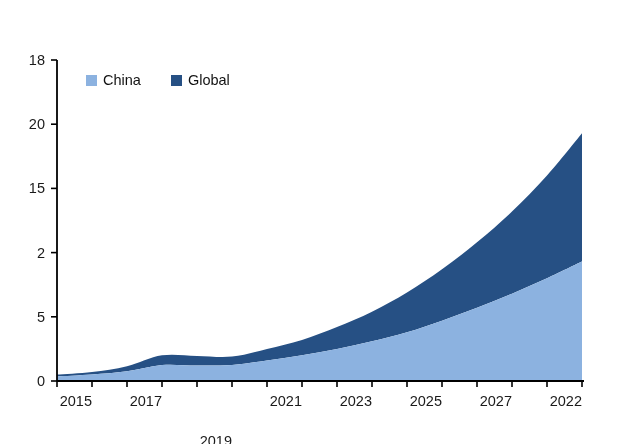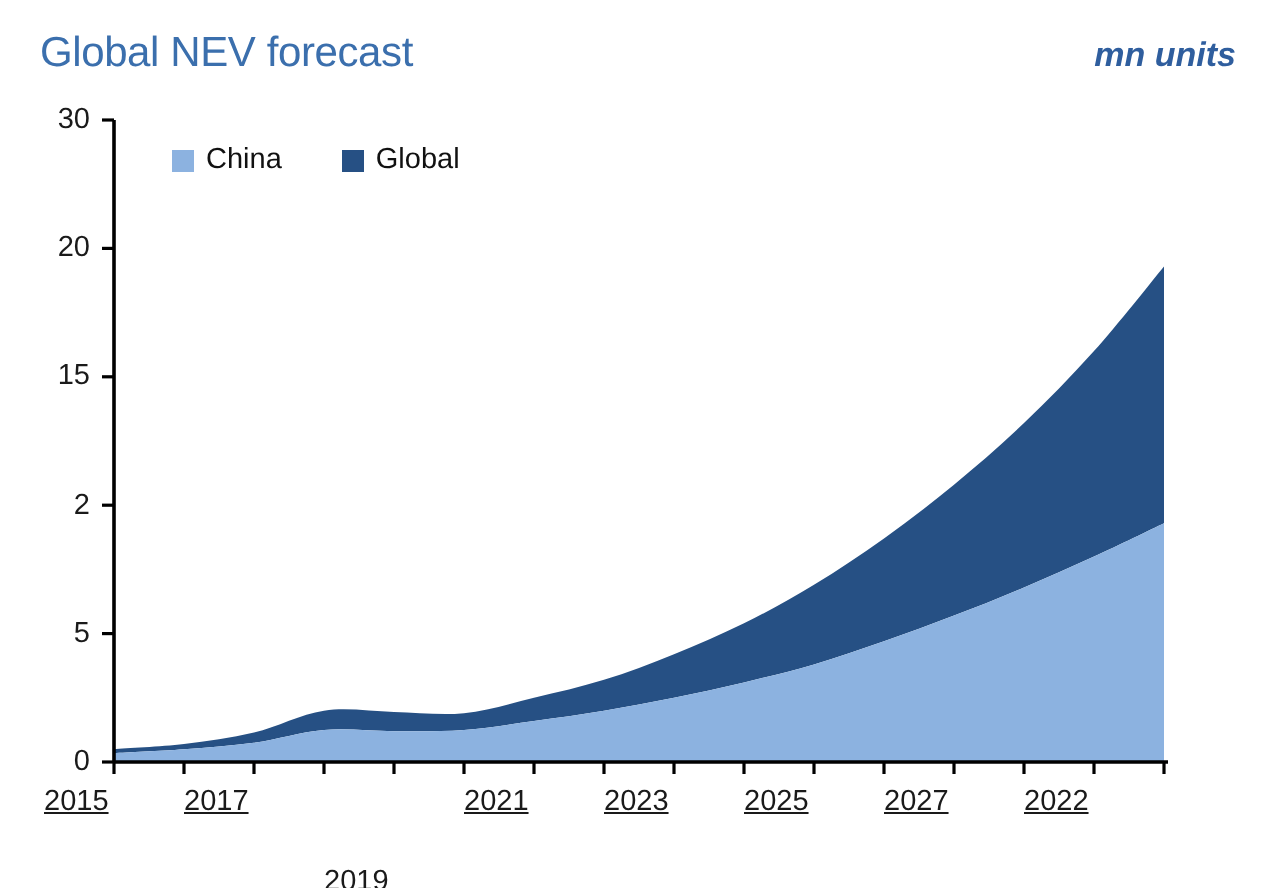--- a/index.html
+++ b/index.html
@@ -94,36 +94,31 @@
     position: absolute;
     width: 40px;
     text-align: right;
     font-size: 14.5px;
     color: #1a1a1a;
     line-height: 16px;
   }
   .xtick-label {
     position: absolute;
     width: 70px;
-    text-align: left;
+    text-align: right;
     font-size: 14.5px;
     color: #1a1a1a;
     line-height: 16px;
-    text-decoration: underline;
   }
 </style>
 </head>
 <body>
 
 <div id="chart-root">
 
-  <div class="header">
-    <div class="chart-title">Global NEV forecast</div>
-    <div class="chart-units">mn units</div>
-  </div>
 
   <div class="legend" id="legend">
       <div class="legend-item">
         <span class="legend-swatch" style="background: rgb(140, 178, 224);"></span>
         <span class="legend-label">China</span>
       </div>
       <div class="legend-item">
         <span class="legend-swatch" style="background: rgb(38, 80, 132);"></span>
         <span class="legend-label">Global</span>
       </div>
@@ -159,21 +154,21 @@
         <line x1="582" y1="381" x2="582" y2="387" stroke="#000000" stroke-width="1.6"></line>
       </svg>
   </div>
 
   <div id="ytick-labels">
       <div class="ytick-label" style="left: 5px; top: 373px;">0</div>
       <div class="ytick-label" style="left: 5px; top: 308.8px;">5</div>
       <div class="ytick-label" style="left: 5px; top: 244.6px;">2</div>
       <div class="ytick-label" style="left: 5px; top: 180.4px;">15</div>
       <div class="ytick-label" style="left: 5px; top: 116.2px;">20</div>
-      <div class="ytick-label" style="left: 5px; top: 52px;">30</div>
+      <div class="ytick-label" style="left: 5px; top: 52px;">18</div>
     </div>
   <div id="xtick-labels">
       <div class="xtick-label" style="left: 22px; top: 393px;">2015</div>
       <div class="xtick-label" style="left: 92px; top: 393px;">2017</div>
       <div class="xtick-label" style="left: 162px; top: 393px; margin-top: 40px;">2019</div>
       <div class="xtick-label" style="left: 232px; top: 393px;">2021</div>
       <div class="xtick-label" style="left: 302px; top: 393px;">2023</div>
       <div class="xtick-label" style="left: 372px; top: 393px;">2025</div>
       <div class="xtick-label" style="left: 442px; top: 393px;">2027</div>
       <div class="xtick-label" style="left: 512px; top: 393px;">2022</div>

